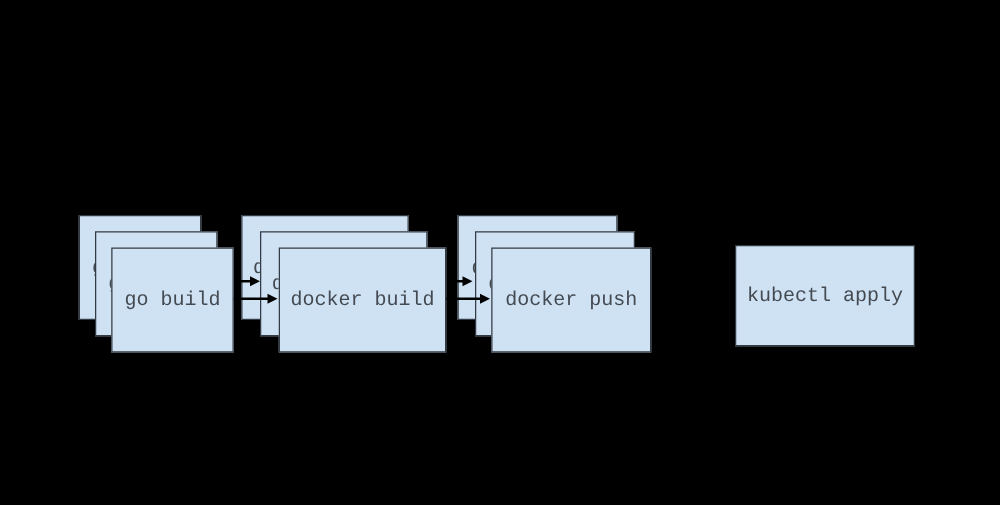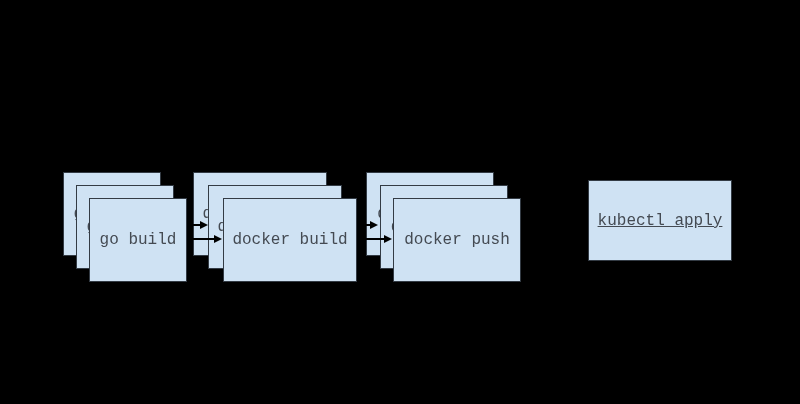--- a/index.html
+++ b/index.html
@@ -56,21 +56,21 @@
 <div class="canvas" id="canvas">
     <div class="box" style="left: 63px; top: 172px; width: 98px; height: 84px; z-index: 1;"><span>go build</span></div>
     <div class="box" style="left: 76px; top: 185px; width: 98px; height: 84px; z-index: 3;"><span>go build</span></div>
     <div class="box" style="left: 89px; top: 198px; width: 98px; height: 84px; z-index: 5;"><span>go build</span></div>
     <div class="box" style="left: 193px; top: 172px; width: 134px; height: 84px; z-index: 1;"><span>docker build</span></div>
     <div class="box" style="left: 208px; top: 185px; width: 134px; height: 84px; z-index: 3;"><span>docker build</span></div>
     <div class="box" style="left: 223px; top: 198px; width: 134px; height: 84px; z-index: 5;"><span>docker build</span></div>
     <div class="box" style="left: 366px; top: 172px; width: 128px; height: 84px; z-index: 1;"><span>docker push</span></div>
     <div class="box" style="left: 379.5px; top: 185px; width: 128px; height: 84px; z-index: 3;"><span>docker push</span></div>
     <div class="box" style="left: 393px; top: 198px; width: 128px; height: 84px; z-index: 5;"><span>docker push</span></div>
-    <div class="box" style="left: 588px; top: 180px; width: 144px; height: 81px; z-index: 5; text-decoration: underline;"><span>kubectl apply</span></div>
+    <div class="box" style="left: 588px; top: 196px; width: 144px; height: 81px; z-index: 5;"><span>kubectl apply</span></div>
     <div class="arrow" style="left: 174px; top: 220.5px; width: 34px; z-index: 4;">
       <div class="shaft"></div>
       <div class="head"></div>
     </div>
     <div class="arrow" style="left: 187px; top: 234.5px; width: 35px; z-index: 6;">
       <div class="shaft"></div>
       <div class="head"></div>
     </div>
     <div class="arrow" style="left: 342px; top: 220.5px; width: 36px; z-index: 4;">
       <div class="shaft"></div>

